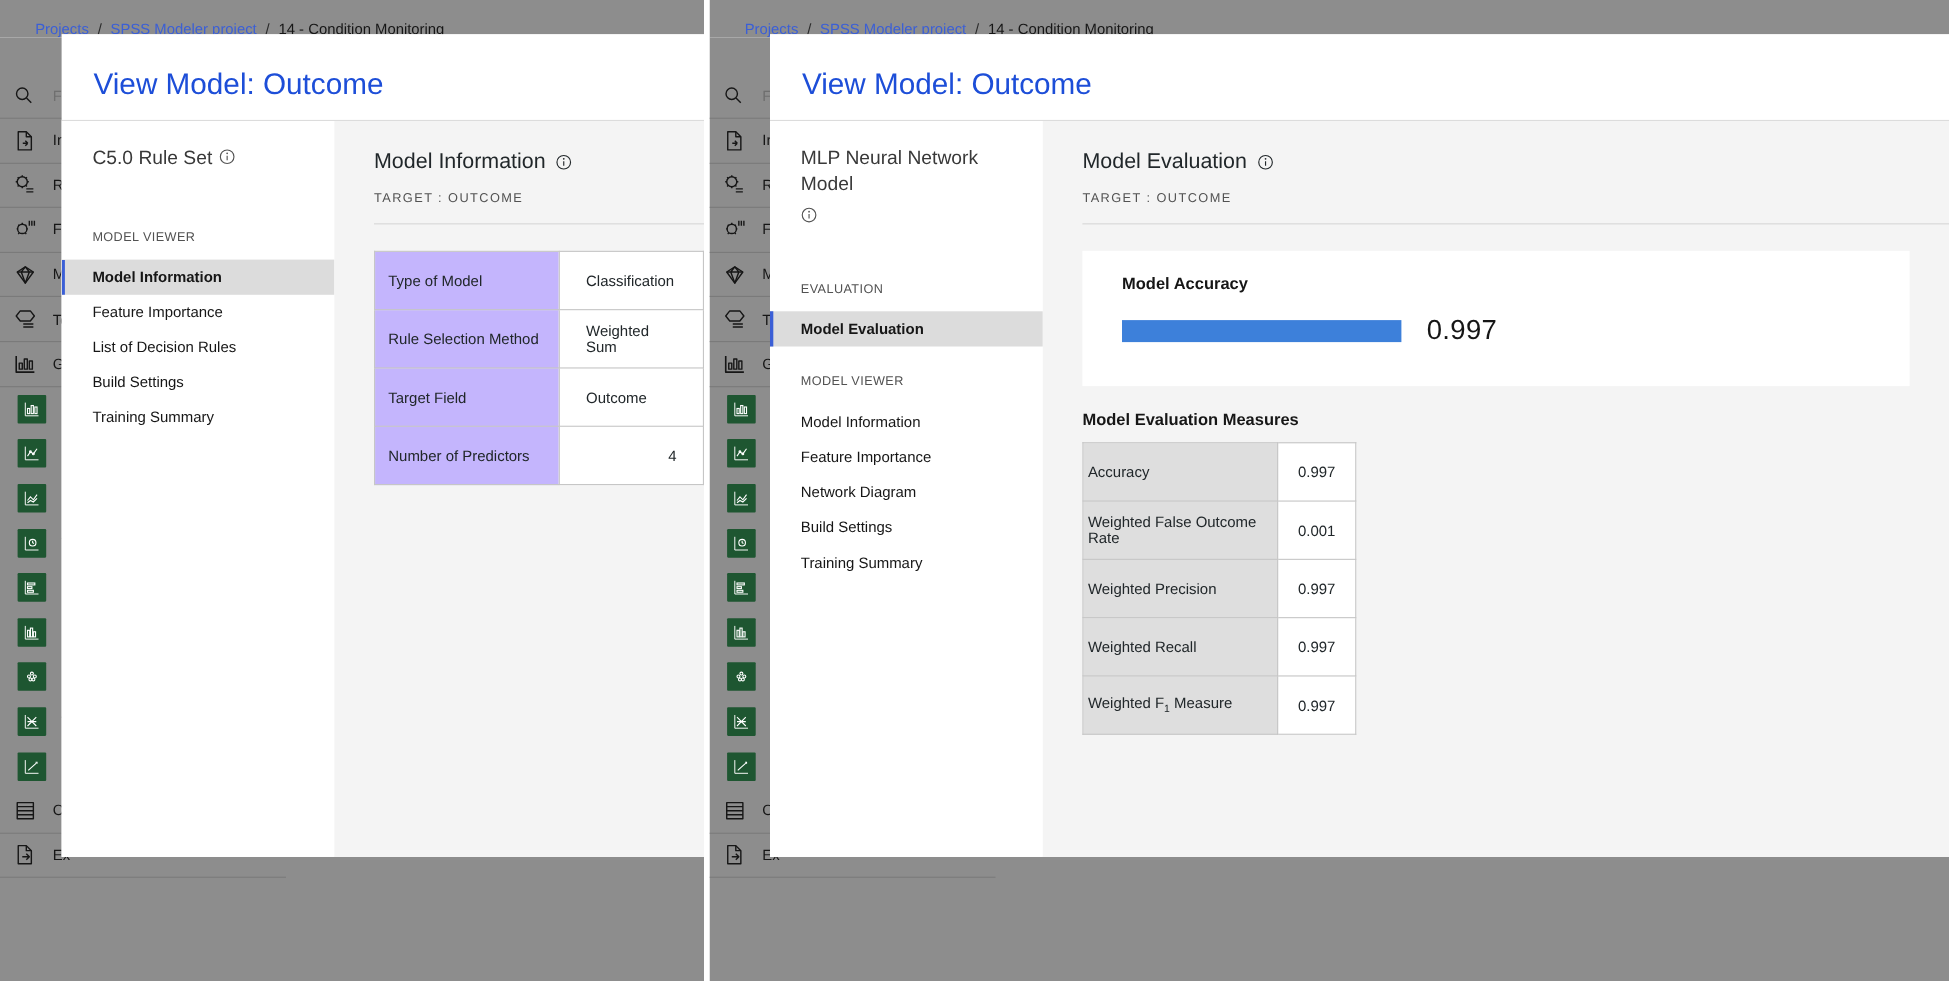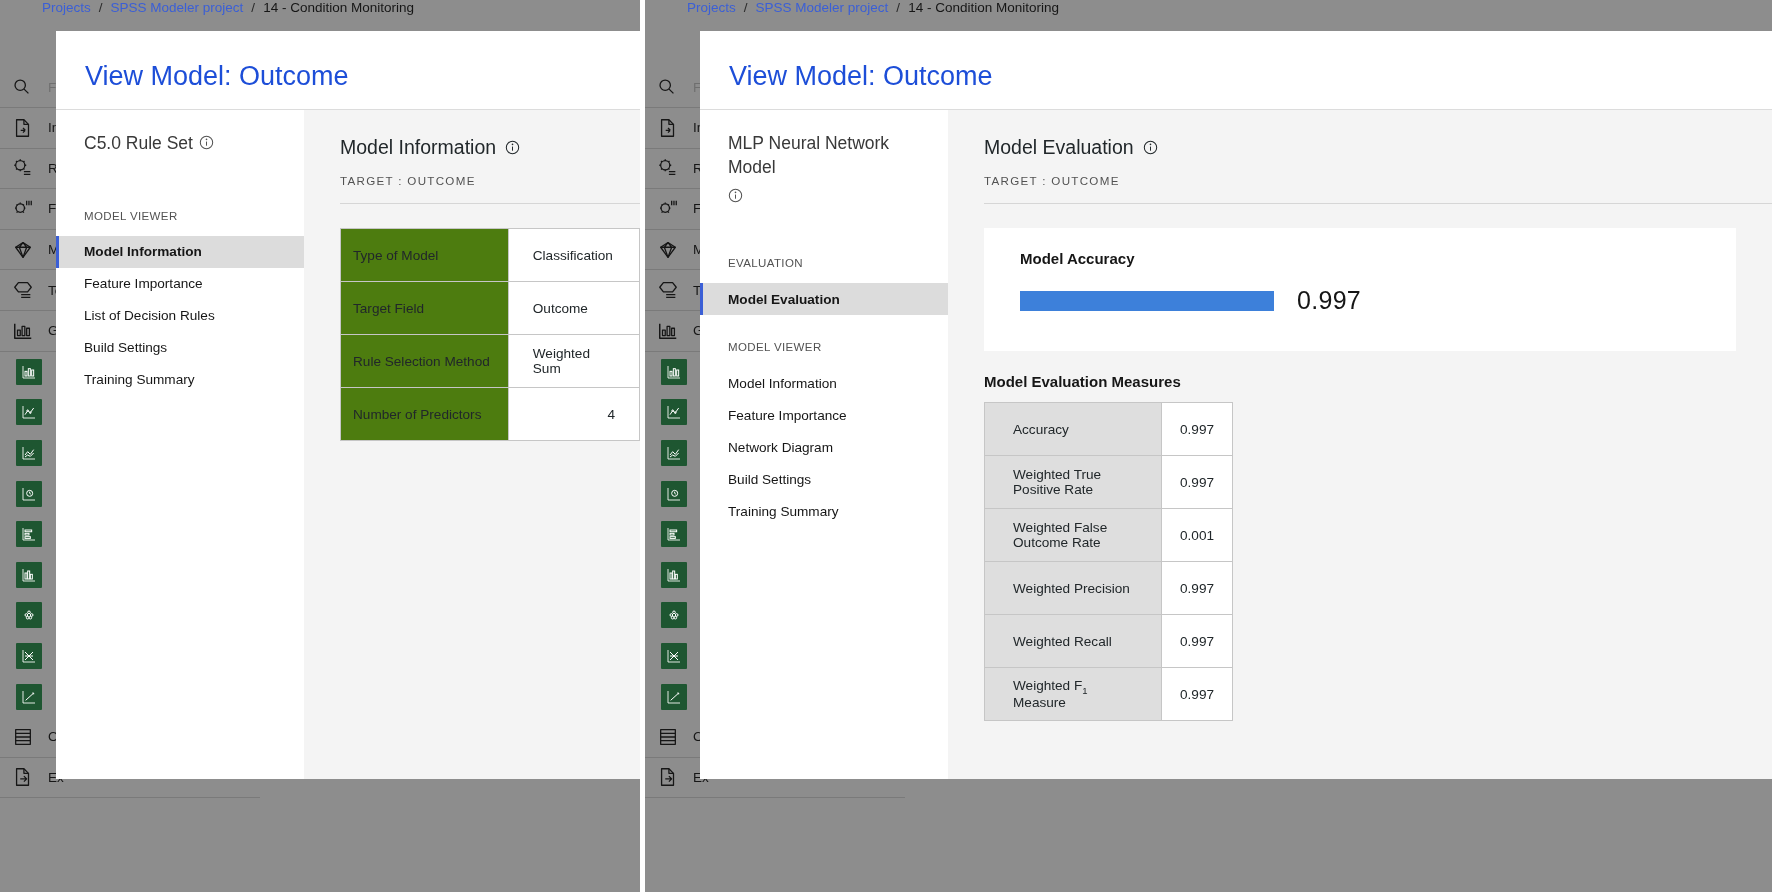--- a/index.html
+++ b/index.html
@@ -14,22 +14,22 @@
   .stage { position: relative; width: 1772px; height: 892px; background:#ffffff; }
 
   
   .panel { position:absolute; top:0; height:892px; overflow:hidden; background:#ffffff; }
   .panel-a { left:0;   width:640px; }
   .panel-b { left:645px; width:1127px; }
 
   
   .crumbbar {
     position:absolute; top:0; left:0; right:0; height:34px;
-    background:#8d8d8d; display:flex; align-items:flex-start;
-    padding-left:42px; gap:0;
+    background:#8d8d8d; display:flex; align-items:flex-end;
+    padding-left:32px; gap:0;
     font-size:13.5px; color:#161616; white-space:nowrap;
   }
   .crumb-link { color:#3b5fd6; }
   .crumb-sep  { color:#2a2a2a; margin:0 8px; }
   .crumb-cur  { color:#161616; }
 
   
   .chrome {
     position:absolute; top:34px; left:0; right:0; bottom:0;
     background:#8d8d8d;
@@ -106,21 +106,21 @@
     margin-top:15px; text-transform:uppercase;
   }
   .mc-rule { margin:16px 0 0 36px; border-top:1px solid #d6d6d6; }
 
   
   .ftable { border-collapse:collapse; margin:24px 0 0 36px; }
   .ftable td {
     border:1px solid #c6c6c6; font-size:13.6px; color:#21272a;
     height:53px; vertical-align:middle;
   }
-  .ftable td.k { background:#4d7c0f; padding:0 18px 0 12px; white-space:nowrap; }
+  .ftable td.k { background:#c4b5fd; padding:0 18px 0 12px; white-space:nowrap; }
   .ftable td.v { background:#ffffff; padding:0 24px; }
   .ftable td.v.num { text-align:right; }
 
   
   .acard {
     margin:24px 36px 0 36px; background:#ffffff; height:123px;
     padding:22px 0 0 36px;
   }
   .acard-t { font-size:15px; font-weight:700; color:#161616; }
   .acc-row { display:flex; align-items:center; gap:22px; margin-top:19px; }
@@ -129,21 +129,21 @@
   .acc-val { font-size:25px; color:#161616; font-weight:400; letter-spacing:.3px; }
 
   .mea-title {
     margin:22px 0 0 36px; font-size:15px; font-weight:700; color:#161616;
   }
   .mtable { border-collapse:collapse; margin:12px 0 0 36px; }
   .mtable td {
     border:1px solid #c6c6c6; font-size:13.6px; color:#21272a;
     height:53px; vertical-align:middle;
   }
-  .mtable td.k { background:#dedede; width:177px; padding:0 28px;margin-top:43px; }
+  .mtable td.k { background:#dedede; width:177px; padding:0 4px;margin-top:43px; }
   .mtable td.v { background:#ffffff; width:71px; padding:0 14px; text-align:center; }
   sub { font-size:9.5px; }
 
   .infoi { display:inline-block; width:15px; height:15px; }
   .infoi svg { width:15px; height:15px; display:block; }
   .magnifier svg { width:19px; height:19px; }
 </style>
 </head>
 <body>
 
@@ -397,26 +397,26 @@
             <div class="mc-sub">TARGET : OUTCOME</div>
           </div>
           <div class="mc-rule"></div>
           <table class="ftable">
             <tbody id="ftable-left">
                 <tr>
                   <td class="k">Type of Model</td>
                   <td class="v">Classification</td>
                 </tr>
                 <tr>
+                  <td class="k">Rule Selection Method</td>
+                  <td class="v">Weighted Sum</td>
+                </tr>
+                <tr>
                   <td class="k">Target Field</td>
                   <td class="v">Outcome</td>
-                </tr>
-                <tr>
-                  <td class="k">Rule Selection Method</td>
-                  <td class="v">Weighted Sum</td>
                 </tr>
                 <tr>
                   <td class="k">Number of Predictors</td>
                   <td class="v num">4</td>
                 </tr>
               </tbody>
           </table>
         </div>
 
       </div>
@@ -687,24 +687,20 @@
           </div>
 
           <div class="mea-title">Model Evaluation Measures</div>
           <table class="mtable">
             <tbody id="mtable-right">
                 <tr>
                   <td class="k">Accuracy</td>
                   <td class="v">0.997</td>
                 </tr>
                 <tr>
-                  <td class="k">Weighted True Positive Rate</td>
-                  <td class="v">0.997</td>
-                </tr>
-                <tr>
                   <td class="k">Weighted False Outcome Rate</td>
                   <td class="v">0.001</td>
                 </tr>
                 <tr>
                   <td class="k">Weighted Precision</td>
                   <td class="v">0.997</td>
                 </tr>
                 <tr>
                   <td class="k">Weighted Recall</td>
                   <td class="v">0.997</td>

